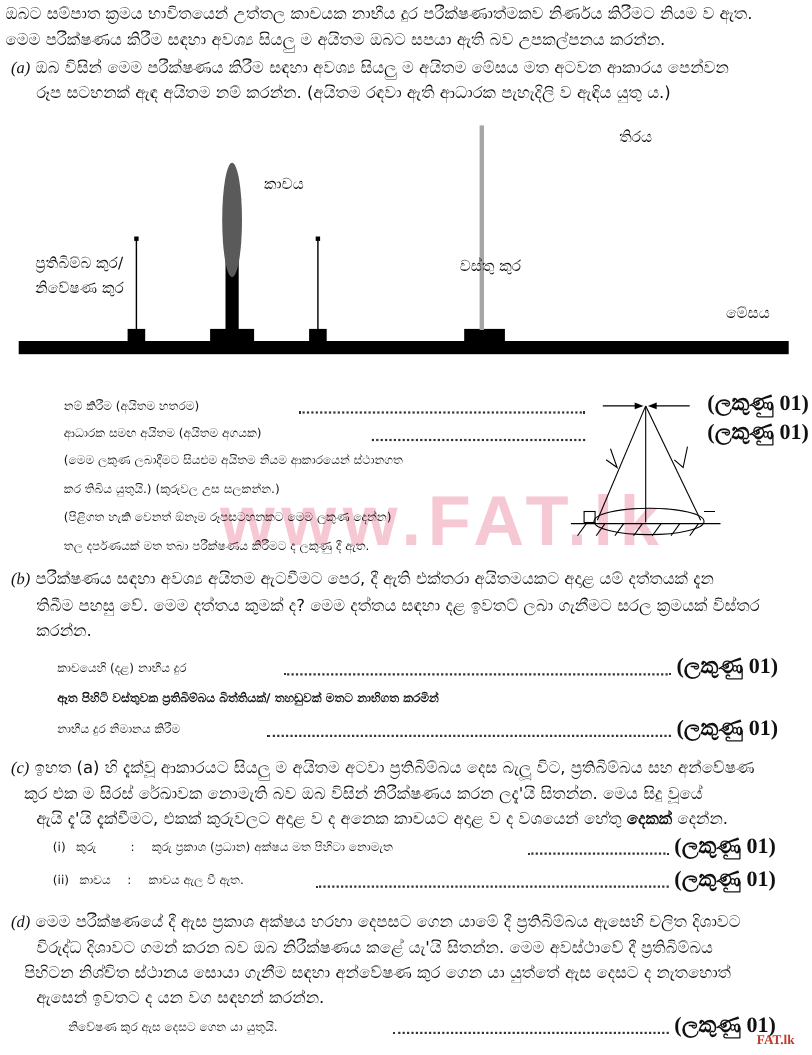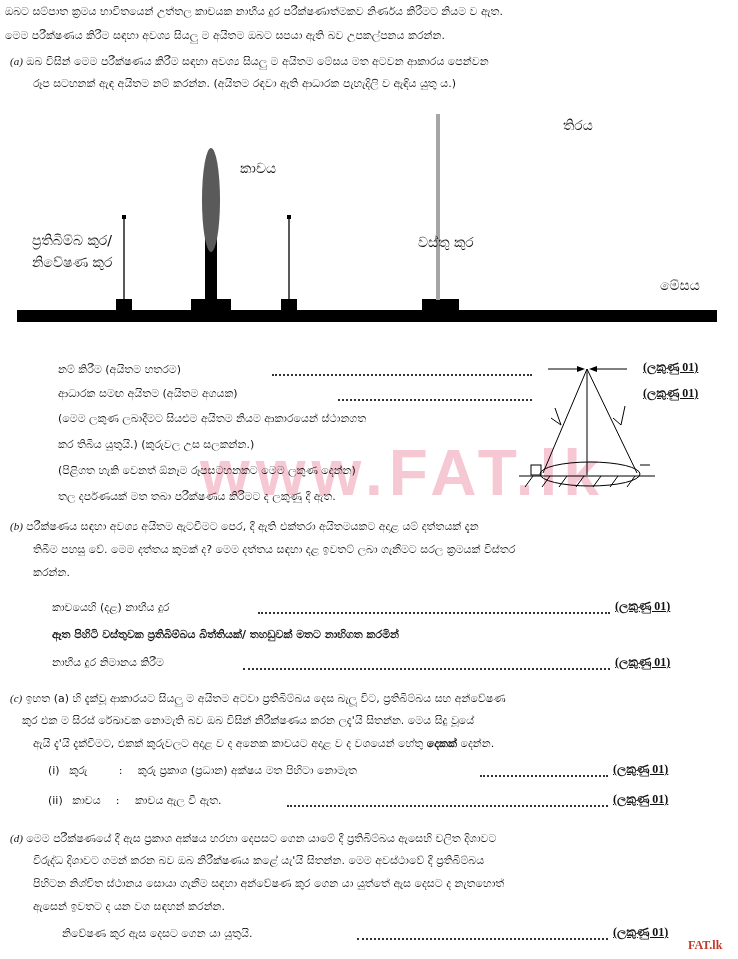--- a/index.html
+++ b/index.html
@@ -1,27 +1,27 @@
 <!DOCTYPE html>
 <html><head>
   <meta charset="utf-8">
   <style>
     html, body { margin: 0; padding: 0; background: #ffffff; }
     body {
       width: 738px; height: 959px; position: relative; overflow: hidden;
       font-family: "DejaVu Sans", sans-serif; color: #111;
     }
     .line {
-      position: absolute; white-space: nowrap; font-size: 11px; line-height: 16px;
+      position: absolute; white-space: nowrap; font-size: 15px; line-height: 16px;
     }
     .ans { font-size: 11px; line-height: 18px; }
     .marks {
       position: absolute; white-space: nowrap;
       font-family: "Liberation Serif", "DejaVu Serif", serif;
-      font-weight: bold; font-size: 12px; line-height: 18px; text-decoration: underline;
+      font-weight: bold; font-size: 20px; line-height: 18px;
     }
     .qlabel { font-family: "Liberation Serif", serif; font-style: italic; }
     .dots {
       position: absolute; height: 2px; border-bottom: 2px dotted #333;
     }
     .watermark {
       position: absolute; left: 200px; top: 436px;
       font-family: "Liberation Sans", sans-serif; font-weight: bold;
       font-size: 64px; letter-spacing: 6px; color: #f2b6c6; opacity: 0.75;
       z-index: 0; white-space: nowrap;
@@ -157,21 +157,21 @@
     <span style="margin-left:12px;">කාචය ඇල වී ඇත.</span>
   </div>
   <div class="dots" style="left:287px; top:803px; width:321px;"></div>
   <div class="marks" style="left:613px; top:790px;">(ලකුණු 01)</div>
 
   <div class="line" style="left:10px; top:830px;">
     <span class="qlabel">(d)</span>
     <span>මෙම පරීක්ෂණයේ දී ඇස ප්‍රකාශ අක්ෂය හරහා දෙපසට ගෙන යාමේ දී ප්‍රතිබිම්බය ඇසෙහි චලිත දිශාවට</span>
   </div>
   <div class="line" style="left:33px; top:853px;">විරුද්ධ දිශාවට ගමන් කරන බව ඔබ නිරීක්ෂණය කළේ යැ'යි සිතන්න. මෙම අවස්ථාවේ දී ප්‍රතිබිම්බය</div>
-  <div class="line" style="left:33px; top:876px;text-align:right;">පිහිටන නිශ්චිත ස්ථානය සොයා ගැනීම සඳහා අන්වේෂණ කුර ගෙන යා යුත්තේ ඇස දෙසට ද නැතහොත්</div>
+  <div class="line" style="left:22px; top:876px;text-align:right;">පිහිටන නිශ්චිත ස්ථානය සොයා ගැනීම සඳහා අන්වේෂණ කුර ගෙන යා යුත්තේ ඇස දෙසට ද නැතහොත්</div>
   <div class="line" style="left:33px; top:899px;">ඇසෙන් ඉවතට ද යන වග සඳහන් කරන්න.</div>
 
   <div class="line ans" style="left:62px; top:925px;">නිවේෂණ කුර ඇස දෙසට ගෙන යා යුතුයි.</div>
   <div class="dots" style="left:357px; top:936px; width:251px;"></div>
   <div class="marks" style="left:613px; top:923px;">(ලකුණු 01)</div>
 
   <div class="footer-brand">FAT.lk</div>
 </div>
 
 </body></html>

